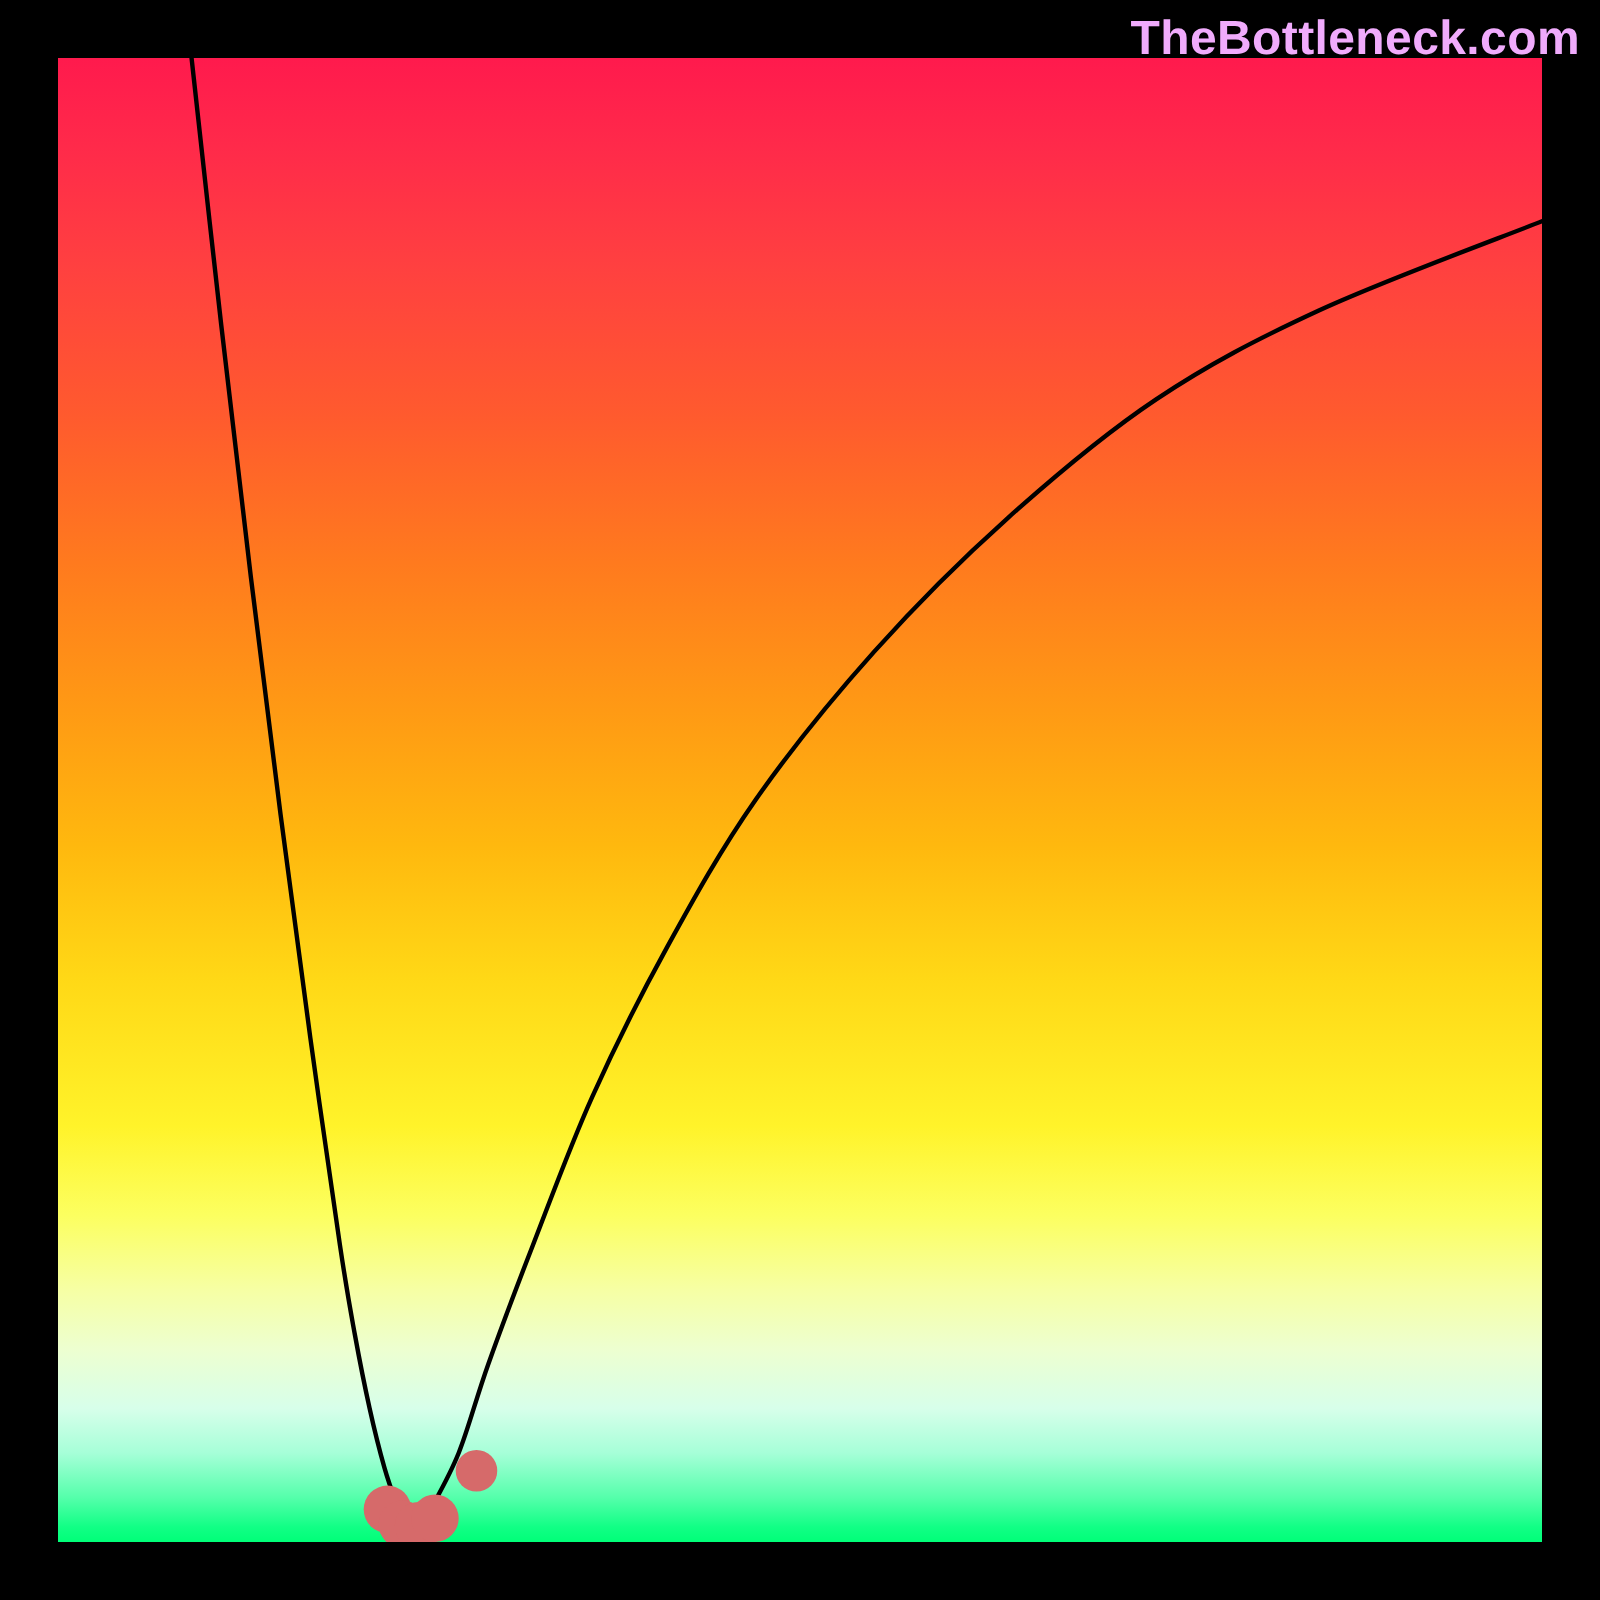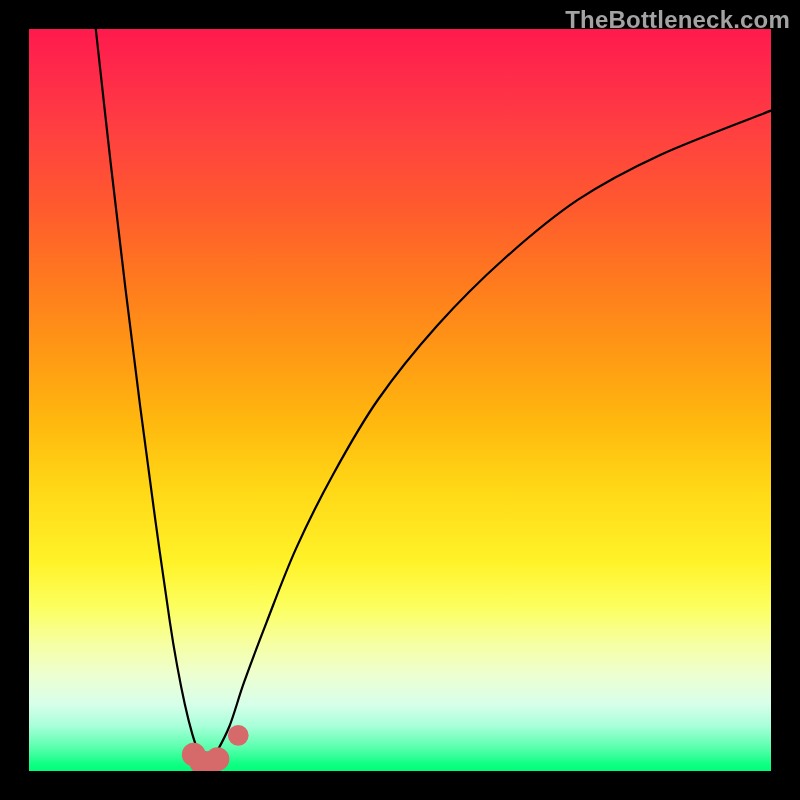--- a/index.html
+++ b/index.html
@@ -45,21 +45,21 @@
       #a6ffd8 94%,
       #55ffab 97%,
       #11ff85 99%,
       #00ff78 100%
     );
   }
   .attr {
     position: absolute;
     top: 6px;
     right: 10px;
-    color: #a3a3a3;
+    color: #f0abfc;
     font-size: 24px;
     font-weight: 600;
     letter-spacing: 0.2px;
     user-select: none;
   }
   svg.curves {
     position: absolute;
     inset: 0;
   }
 </style>

